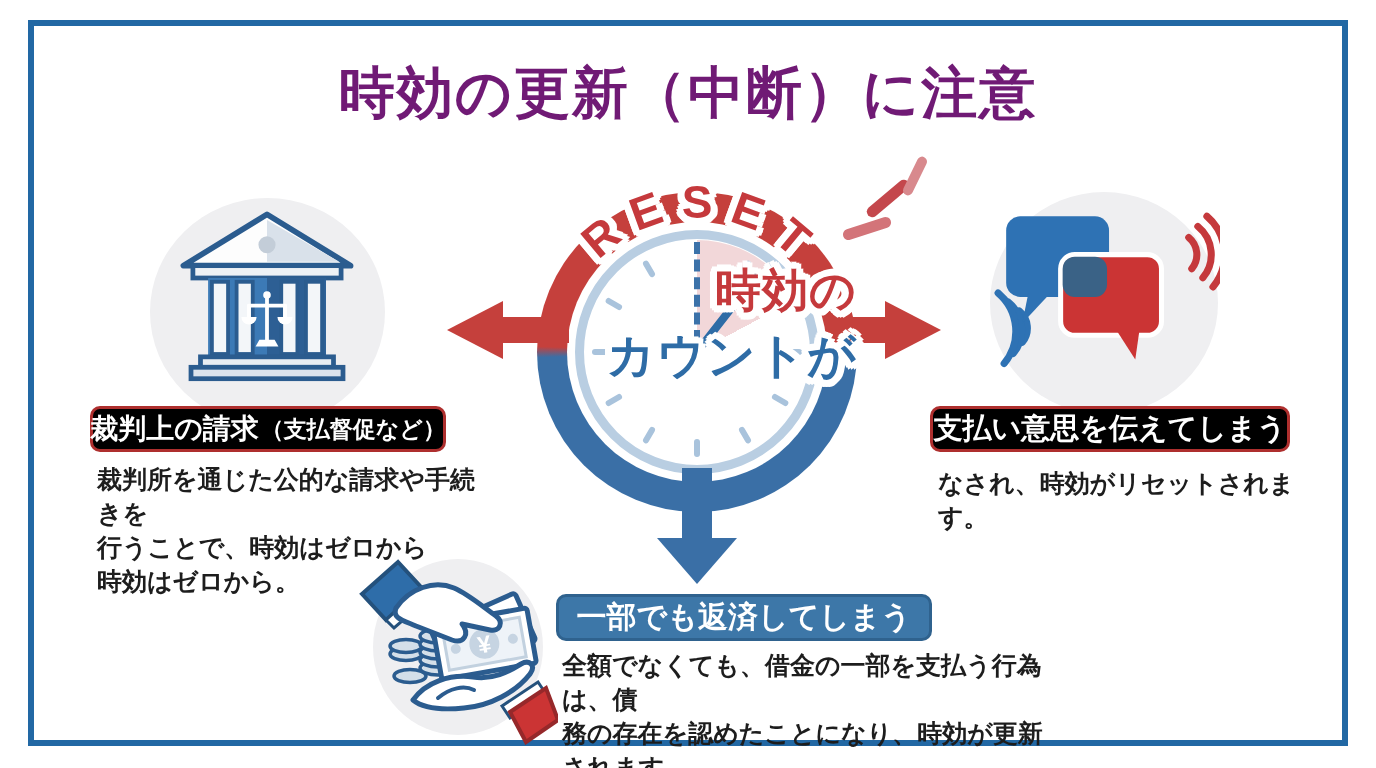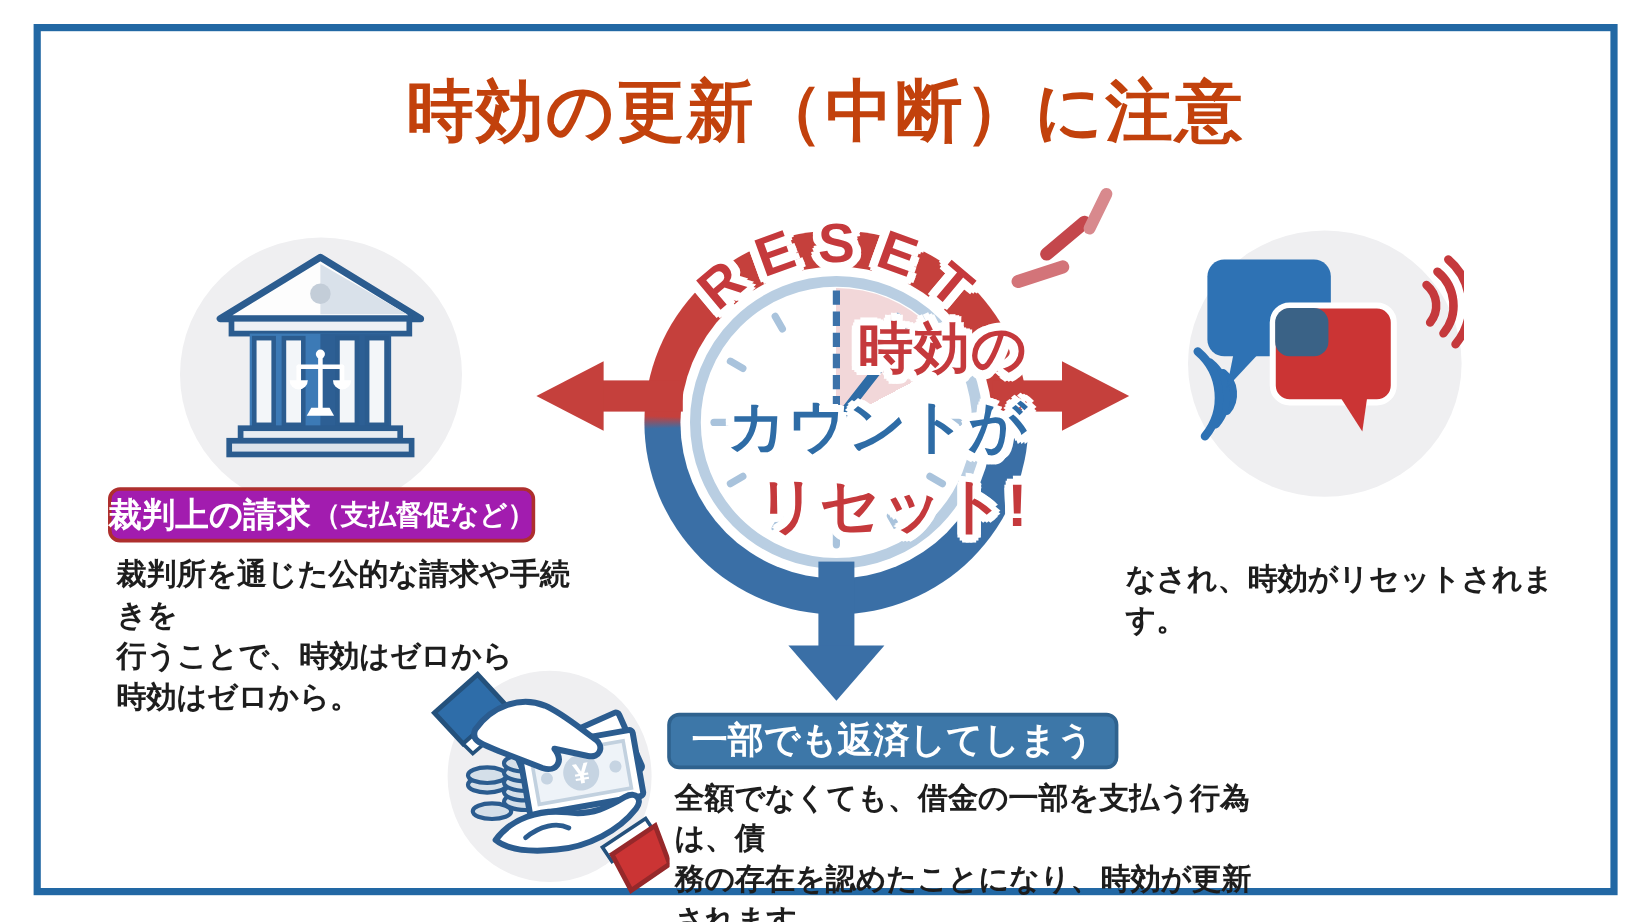--- a/index.html
+++ b/index.html
@@ -3,21 +3,21 @@
 <meta charset="utf-8">
 <style>
   html,body{margin:0;padding:0;width:1376px;height:768px;background:#fff;overflow:hidden;
     font-family:"Liberation Sans","DejaVu Sans",sans-serif;}
   #stage{position:absolute;left:0;top:0;width:1376px;height:768px;}
   .frame{position:absolute;left:28px;top:20px;width:1320px;height:726px;
     border:6px solid #2268a4;background:#fff;box-sizing:border-box;}
 
   
   .page-title{position:absolute;left:0;top:56px;width:100%;text-align:center;
-    font-size:56px;font-weight:900;color:#c2410c;letter-spacing:2px;}
+    font-size:56px;font-weight:900;color:#701a75;letter-spacing:2px;}
 
   
   .wstroke{text-shadow:
     -5px -5px 0 #fff,5px -5px 0 #fff,-5px 5px 0 #fff,5px 5px 0 #fff,
     -7px 0 0 #fff,7px 0 0 #fff,0 -7px 0 #fff,0 7px 0 #fff,
     -6px -3px 0 #fff,6px 3px 0 #fff,-3px 6px 0 #fff,3px -6px 0 #fff,
     -3px 7px 0 #fff,3px 7px 0 #fff,-7px 3px 0 #fff,7px 3px 0 #fff;}
 
   
   .clock{position:absolute;left:537px;top:192px;width:320px;height:320px;}
@@ -65,21 +65,21 @@
 
   
   .icon-circle{position:absolute;border-radius:50%;background:#efeff1;}
   .circ-left{left:150px;top:198px;width:235px;height:228px;}
   .circ-right{left:990px;top:192px;width:228px;height:222px;}
   .icon-svg{position:absolute;}
 
   
   .label{position:absolute;display:flex;align-items:center;justify-content:center;
     color:#fff;font-weight:800;border-radius:10px;box-sizing:border-box;white-space:nowrap;}
-  .label-red{background:#a21caf;border:3px solid #ae2f2e;}
+  .label-red{background:#000000;border:3px solid #ae2f2e;}
   .label-blue{background:#3d77a8;border:3px solid #2f628e;}
   .lbl-judicial{left:90px;top:406px;width:356px;height:46px;font-size:28px;}
   .lbl-judicial .sub{font-size:23px;font-weight:800;margin-left:2px;}
   .lbl-acknowledge{left:930px;top:406px;width:360px;height:46px;font-size:29px;}
   .lbl-repayment{left:556px;top:594px;width:376px;height:47px;font-size:30px;}
 
   
   .desc{position:absolute;font-size:25px;line-height:34px;font-weight:700;color:#1d1d1d;}
   .desc-judicial{left:97px;top:462px;width:390px;}
   .desc-acknowledge{left:938px;top:466px;width:380px;}
@@ -113,21 +113,20 @@
     <div class="hand"></div>
 
     <span class="reset-letter wstroke" style="--a:-40deg;">R</span>
     <span class="reset-letter wstroke" style="--a:-20deg;">E</span>
     <span class="reset-letter wstroke" style="--a:0deg;">S</span>
     <span class="reset-letter wstroke" style="--a:20deg;">E</span>
     <span class="reset-letter wstroke" style="--a:40deg;">T</span>
 
     <div class="cap cap1 wstroke">時効の</div>
     <div class="cap cap2 wstroke">カウントが</div>
-    <div class="cap cap3 wstroke">リセット!</div>
   </div>
 
   <div class="emphasis">
     <div class="em em1"></div>
     <div class="em em2"></div>
     <div class="em em3"></div>
   </div>
 
   <div class="arrow arrow-left">
     <div class="shaft"></div>
@@ -192,20 +191,21 @@
       <path d="M223,90 A50,50 0 0 0 217,20"></path>
     </g>
     <rect x="18" y="20" width="102" height="80" rx="14" fill="#2e72b4"></rect>
     <polygon points="40,96 62,96 34,126" fill="#2e72b4"></polygon>
     <g stroke="#fff" stroke-width="5">
       <rect x="72" y="58" width="100" height="80" rx="14" fill="#cb3434"></rect>
     </g>
     <polygon points="128,134 150,134 146,162" fill="#cb3434"></polygon>
     <rect x="74" y="60" width="44" height="40" rx="12" fill="#3a6286"></rect>
   </svg>
+  <div class="label label-red lbl-acknowledge">支払い意思を伝えてしまう</div>
   <div class="desc desc-acknowledge">
     <div>なされ、時効がリセットされます。</div>
   </div>
 
   <svg class="icon-svg" style="left:358px;top:550px;" width="200" height="195" viewBox="0 0 200 195">
     <ellipse cx="100" cy="97" rx="85" ry="88" fill="#efeff1"></ellipse>
     <g fill="#d4dfe9" stroke="#2b5c8f" stroke-width="3.5">
       <ellipse cx="48" cy="104" rx="16" ry="6.5"></ellipse>
       <ellipse cx="48" cy="96" rx="16" ry="6.5"></ellipse>
       <ellipse cx="52" cy="126" rx="16" ry="6.5"></ellipse>

